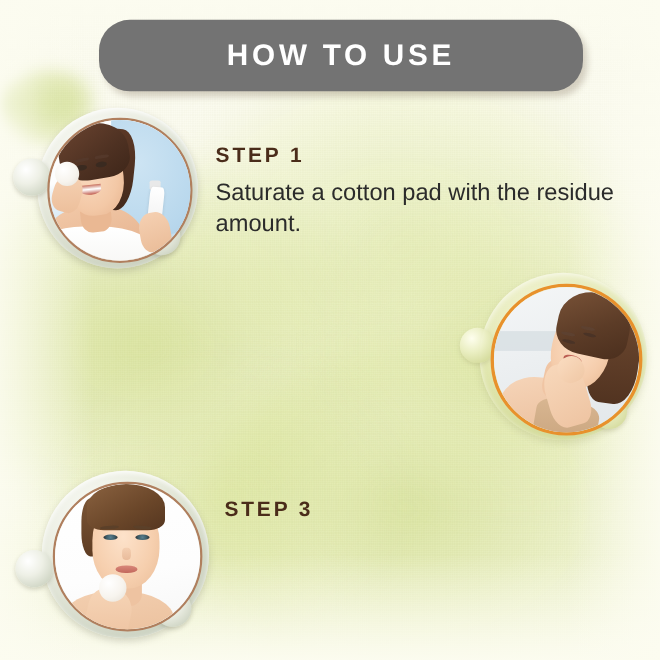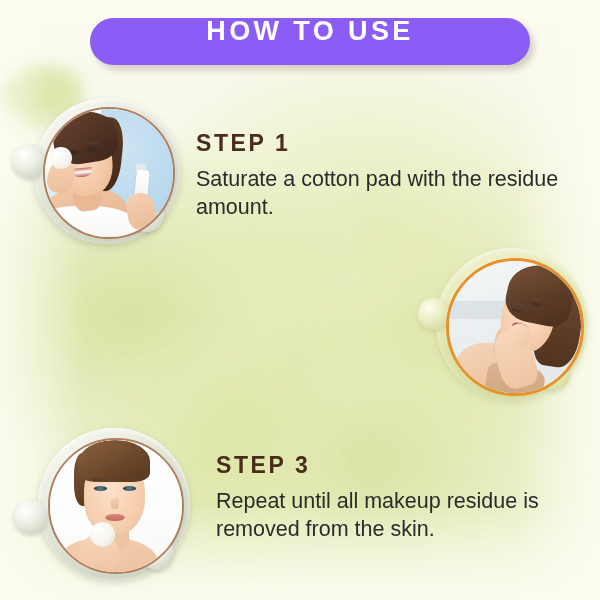--- a/index.html
+++ b/index.html
@@ -97,26 +97,26 @@
       linear-gradient(to right, rgba(252,252,240,0.85) 0%, rgba(252,252,240,0) 14%, rgba(252,252,240,0) 86%, rgba(252,252,240,0.9) 100%),
       linear-gradient(to bottom, rgba(252,252,240,0.95) 0%, rgba(252,252,240,0) 12%, rgba(252,252,240,0) 84%, rgba(252,252,240,0.96) 100%);
   }
 
   
   .header-banner {
     position: absolute;
     left: 90px;
     top: 18px;
     width: 440px;
-    height: 47px;
-    background: #8b5cf6;
+    height: 65px;
+    background: #737373;
     border-radius: 28px;
     box-shadow: 4px 5px 6px rgba(120,100,80,0.28);
     display: flex;
-    align-items: flex-start;
+    align-items: center;
     justify-content: center;
     z-index: 5;
   }
   .header-title {
     color: #ffffff;
     font-size: 27px;
     font-weight: bold;
     letter-spacing: 3.4px;
     font-family: "Liberation Sans", sans-serif;
     line-height: 1;
@@ -232,21 +232,21 @@
   .s3-pad     { left: 30%; top: 62%; width: 19%; height: 19%; }
   .s3-hand    { position:absolute; left:22%; top:72%; width:30%; height:34%; background: linear-gradient(165deg,#f7d6b8 0%,#edc2a0 100%); border-radius:40% 44% 30% 34%; transform: rotate(12deg); }
 
   
   .step-text {
     position: absolute;
     z-index: 6;
   }
   .step-label {
     color: #4a2c1a;
-    font-size: 23px;
+    font-size: 19px;
     font-weight: bold;
     letter-spacing: 2.6px;
     line-height: 1;
     margin: 0 0 11px 0;
     font-family: "Liberation Sans", sans-serif;
   }
   .step-body {
     color: #2b2b2b;
     font-size: 21.5px;
     line-height: 1.3;
@@ -355,18 +355,17 @@
         <div class="s3-eye-l"></div>
         <div class="s3-eye-r"></div>
         <div class="s3-nose"></div>
         <div class="s3-lips"></div>
         <div class="s3-hand"></div>
         <div class="pad s3-pad"></div>
       </div>
     </div>
   </div>
 
-  <div class="step-text align-left" style="left:216px; top:454px; width:380px;">
+  <div class="step-text align-left" style="left:204px; top:454px; width:380px;">
     <p class="step-label">STEP 3</p>
-    <p class="step-body">Repeat until all makeup residue is removed from the skin.</p>
   </div>
 
 </div>
 
 </body></html>

